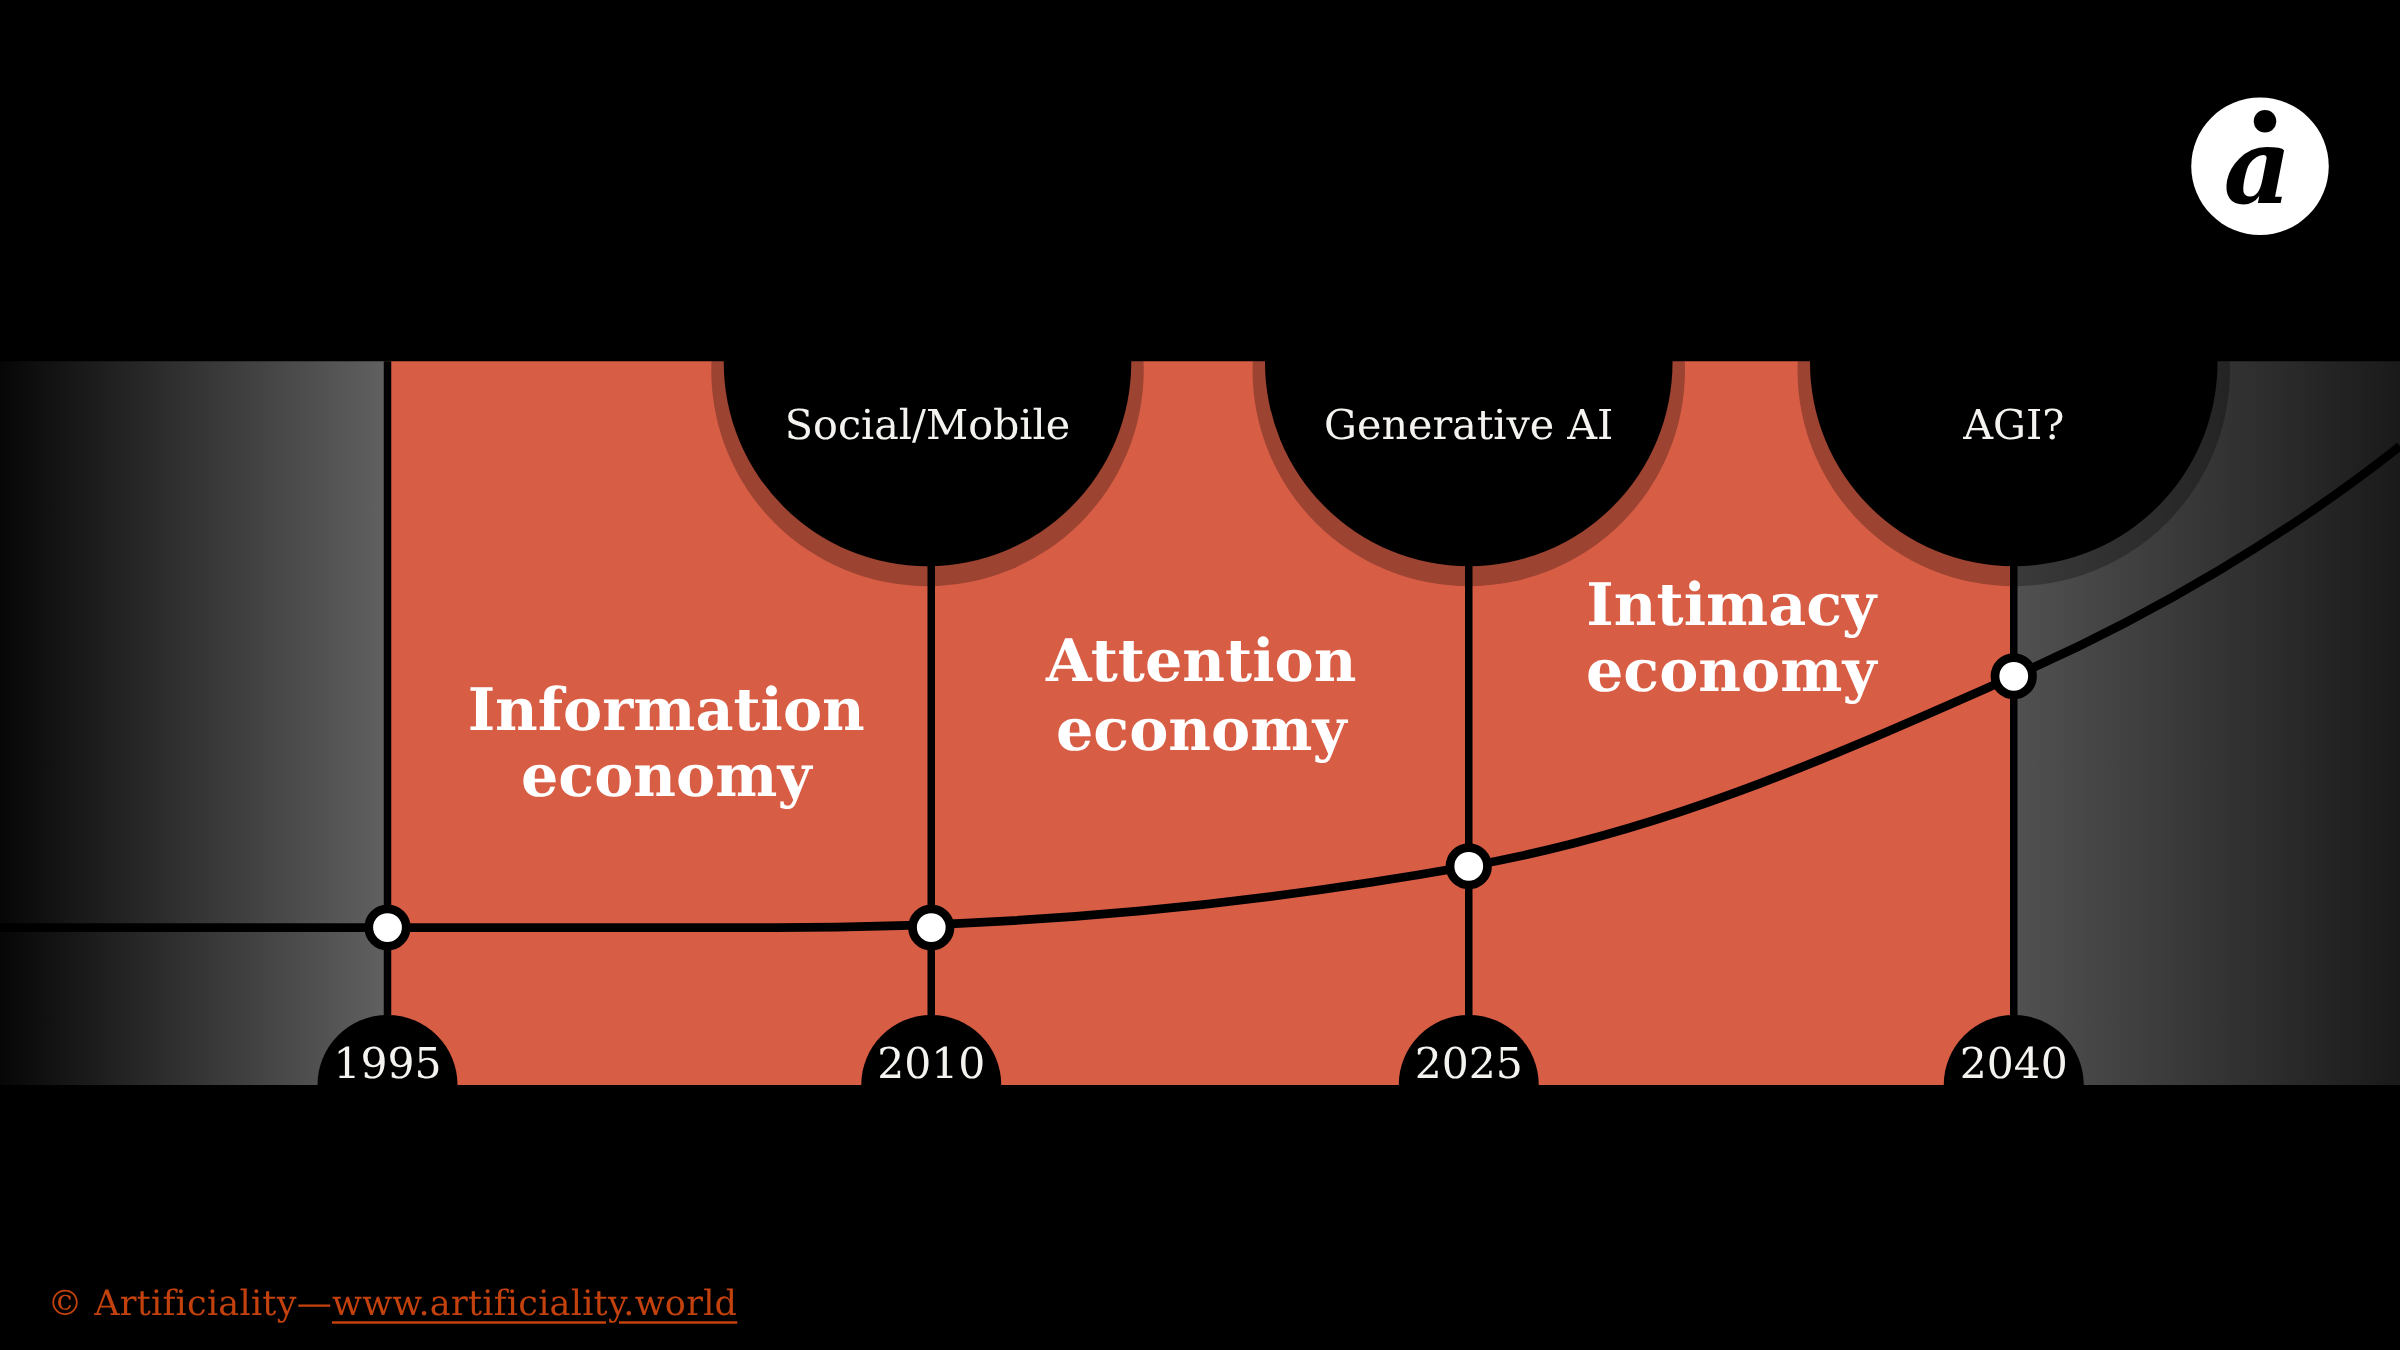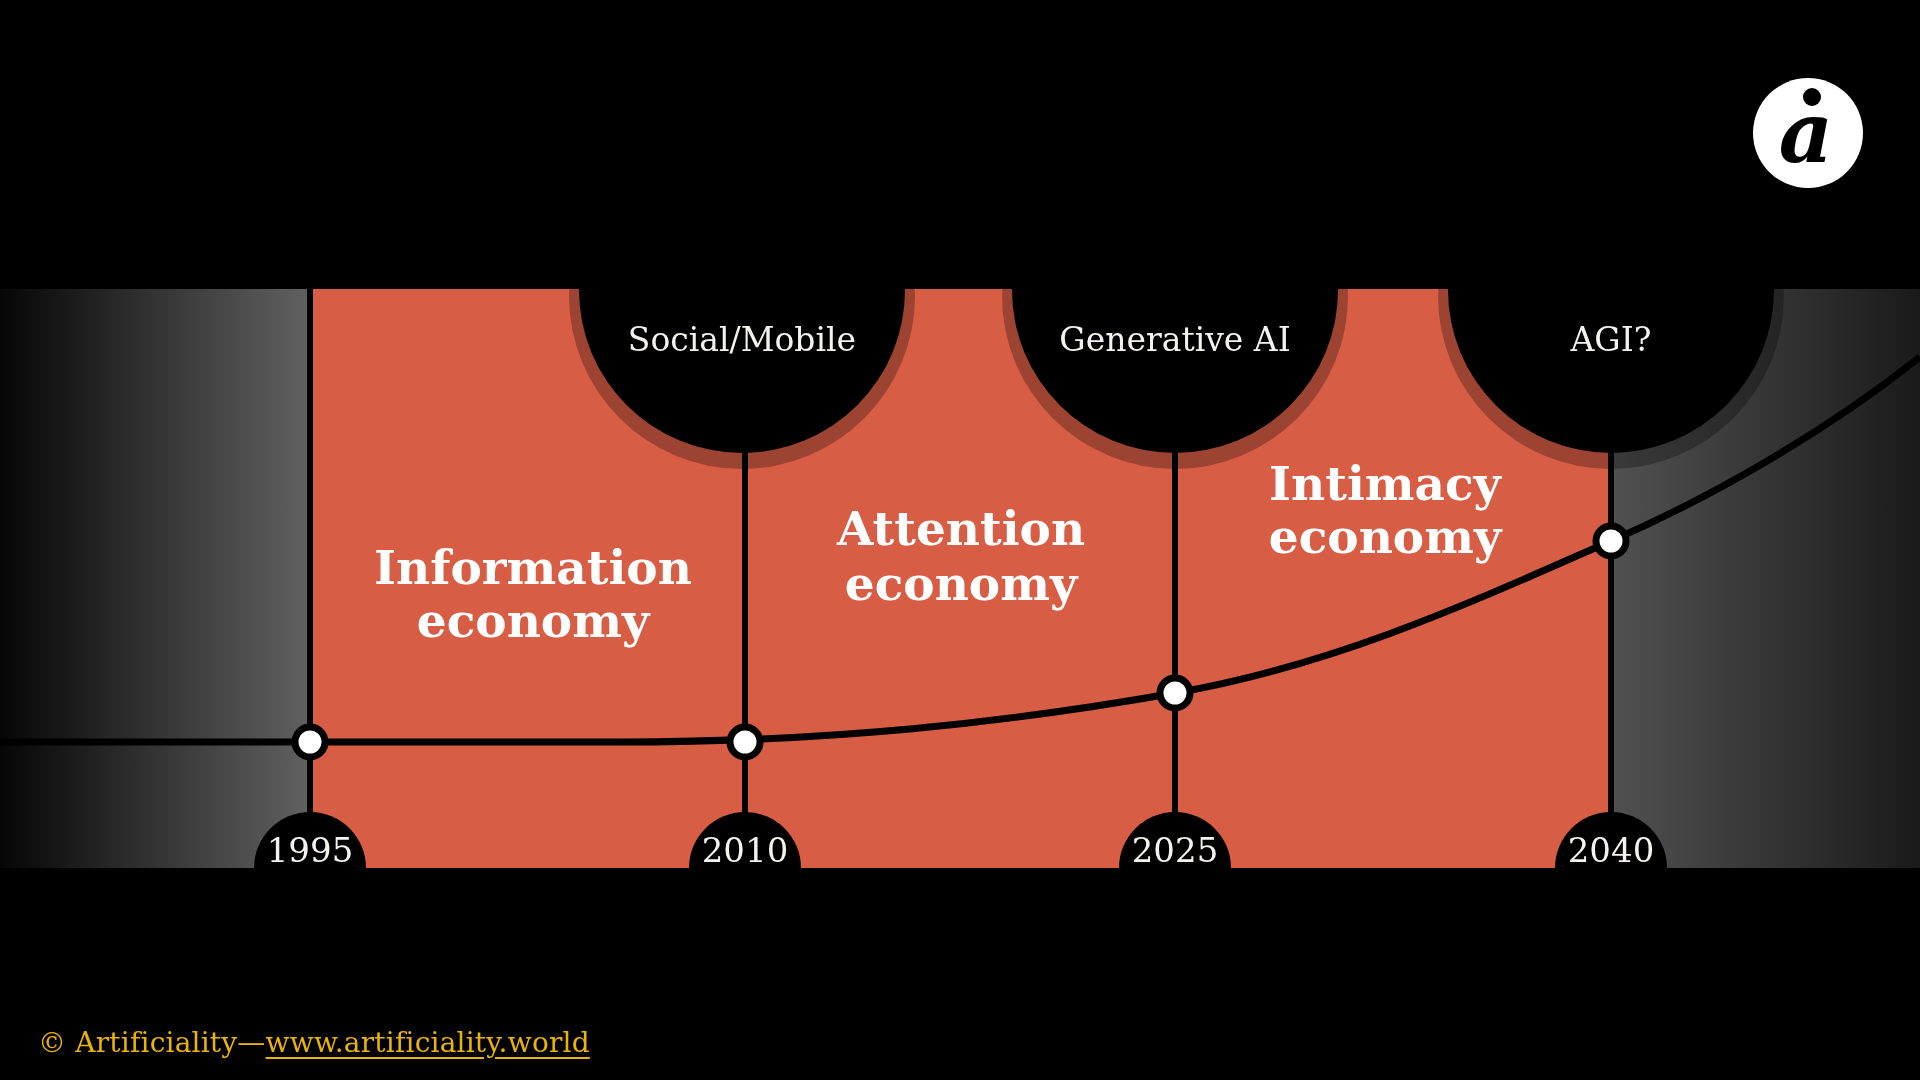--- a/index.html
+++ b/index.html
@@ -40,21 +40,21 @@
     font-style: italic;
     font-weight: bold;
     fill: #000000;
   }
 
   .footer {
     position: absolute;
     left: 38px;
     top: 1026px;
     font-size: 28px;
-    color: #eab308;
+    color: #c2410c;
     letter-spacing: 0.2px;
   }
   .footer .link {
     text-decoration: underline;
     text-underline-offset: 5px;
     cursor: pointer;
   }
 </style>
 </head>
 <body>

